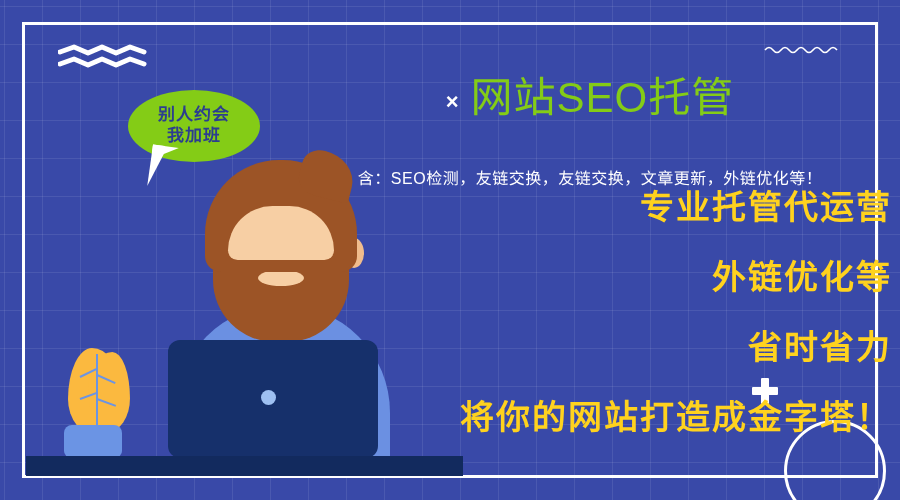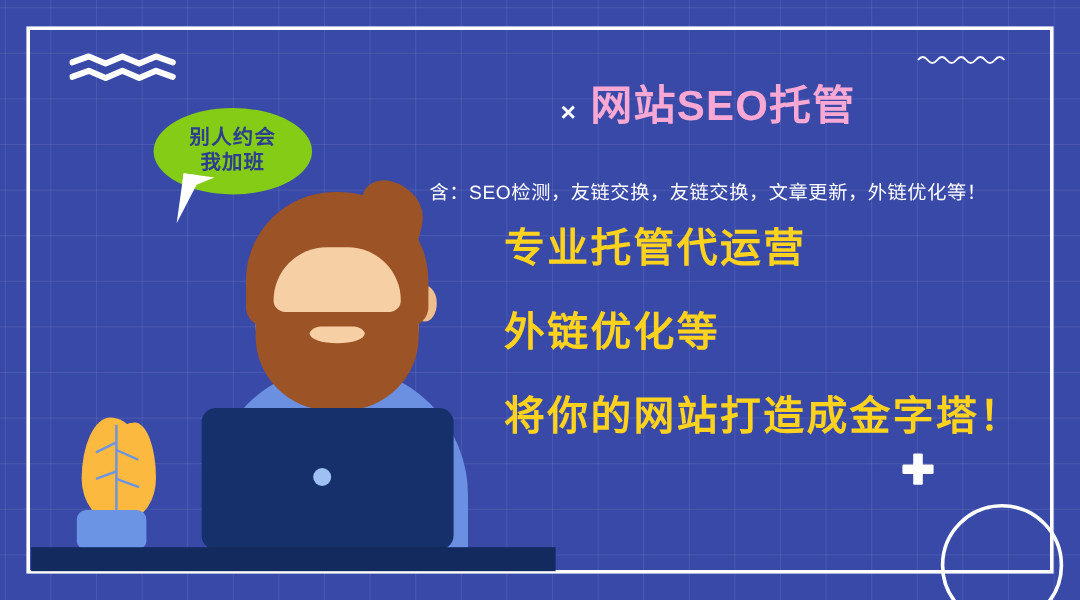--- a/index.html
+++ b/index.html
@@ -335,43 +335,43 @@
     gap: 12px;
   }
   .title-x {
     color: #ffffff;
     font-size: 22px;
     font-weight: 700;
     line-height: 1;
     transform: translateY(4px);
   }
   .main-title {
-    color: #f9a8d4;
-    font-size: 35px;
-    font-weight: 700;
+    color: #84cc16;
+    font-size: 42px;
+    font-weight: 400;
     letter-spacing: 1px;
     line-height: 1.15;
     white-space: nowrap;
   }
   .subtitle {
     margin-top: 14px;
     color: #ffffff;
     font-size: 16px;
     font-weight: 400;
     letter-spacing: 0.5px;
     white-space: nowrap;
   }
 
   .slogan-block {
     position: absolute;
-    left: 420px;
+    left: 432px;
     top: 190px;
     width: 460px;
     z-index: 6;
-    text-align: left;
+    text-align: right;
   }
   .slogan-line {
     color: #ffd21e;
     font-size: 34px;
     font-weight: 700;
     letter-spacing: 2px;
     line-height: 1;
     margin-bottom: 36px;
     white-space: nowrap;
   }
@@ -440,16 +440,17 @@
     <div class="title-row">
       <span class="title-x">×</span>
       <h1 class="main-title">网站SEO托管</h1>
     </div>
     <div class="subtitle">含：SEO检测，友链交换，友链交换，文章更新，外链优化等！</div>
   </div>
 
   <div class="slogan-block">
     <div class="slogan-line">专业托管代运营</div>
     <div class="slogan-line">外链优化等</div>
+    <div class="slogan-line">省时省力</div>
     <div class="slogan-line">将你的网站打造成金字塔！</div>
   </div>
 
 </div>
 
 </body></html>

